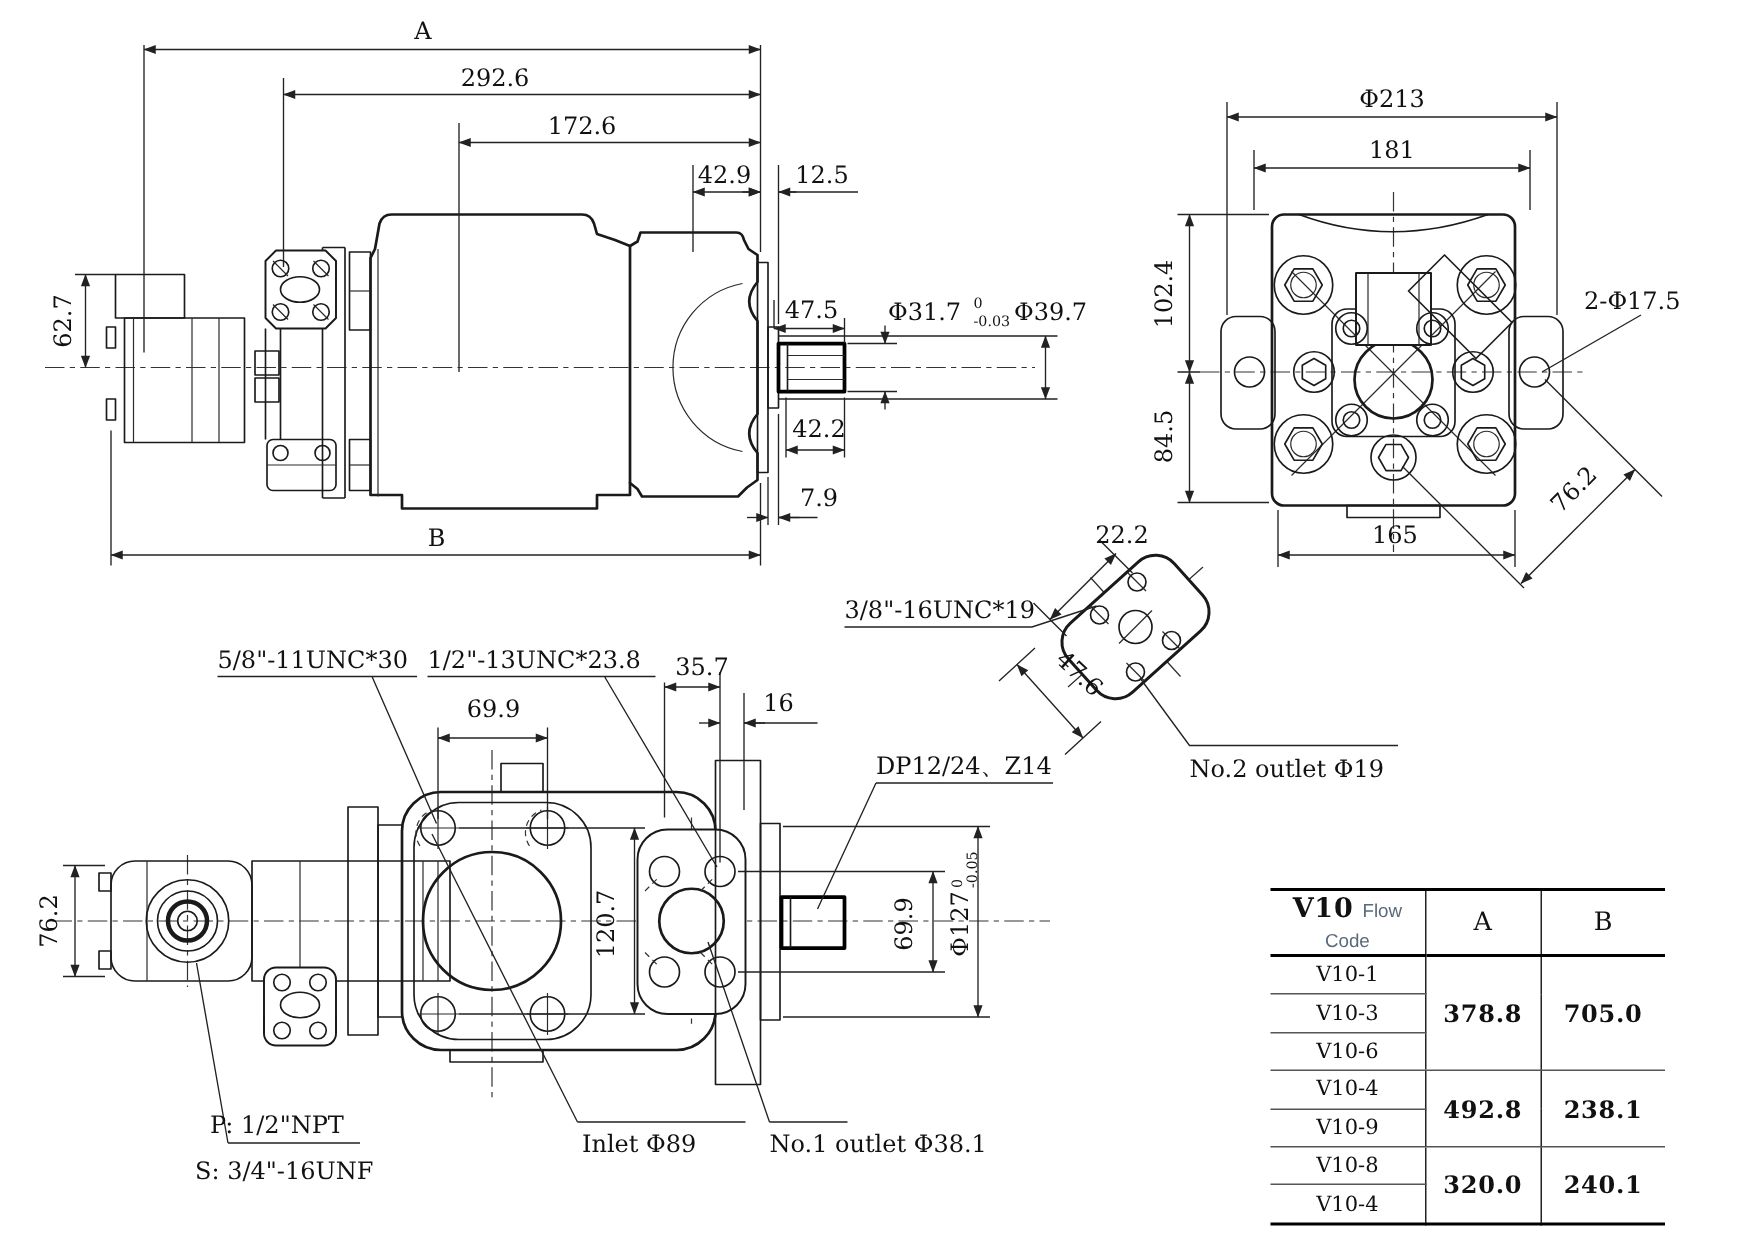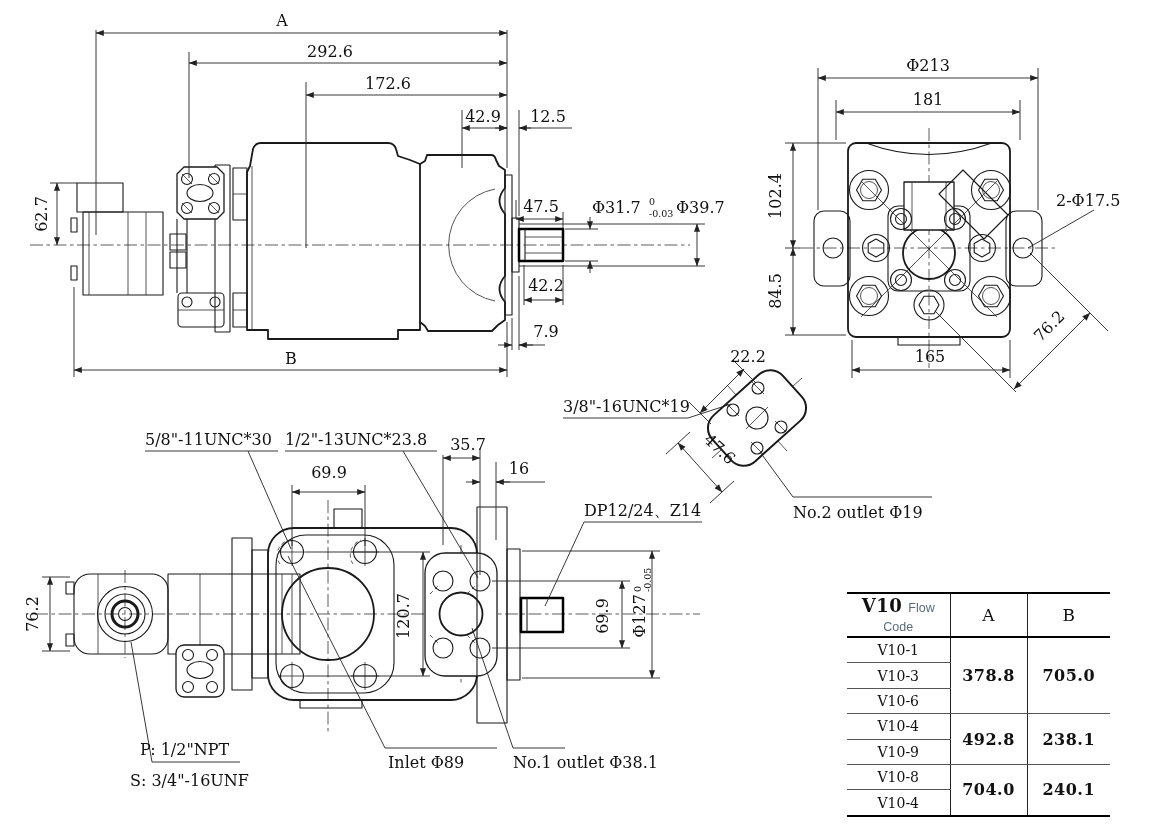--- a/index.html
+++ b/index.html
@@ -406,21 +406,21 @@
     <tr>
       <td class="c1">V10-4</td>
       <td class="c2 val" rowspan="2">492.8</td>
       <td class="val" rowspan="2">238.1</td>
     </tr>
     <tr>
           <td class="c1">V10-9</td>
         </tr>
     <tr>
       <td class="c1">V10-8</td>
-      <td class="c2 val" rowspan="2">704.0</td>
+      <td class="c2 val" rowspan="2">320.0</td>
       <td class="val" rowspan="2">240.1</td>
     </tr>
     <tr>
           <td class="c1">V10-4</td>
         </tr>
   </tbody>
 </table>
 </div>
 
 </body></html>

